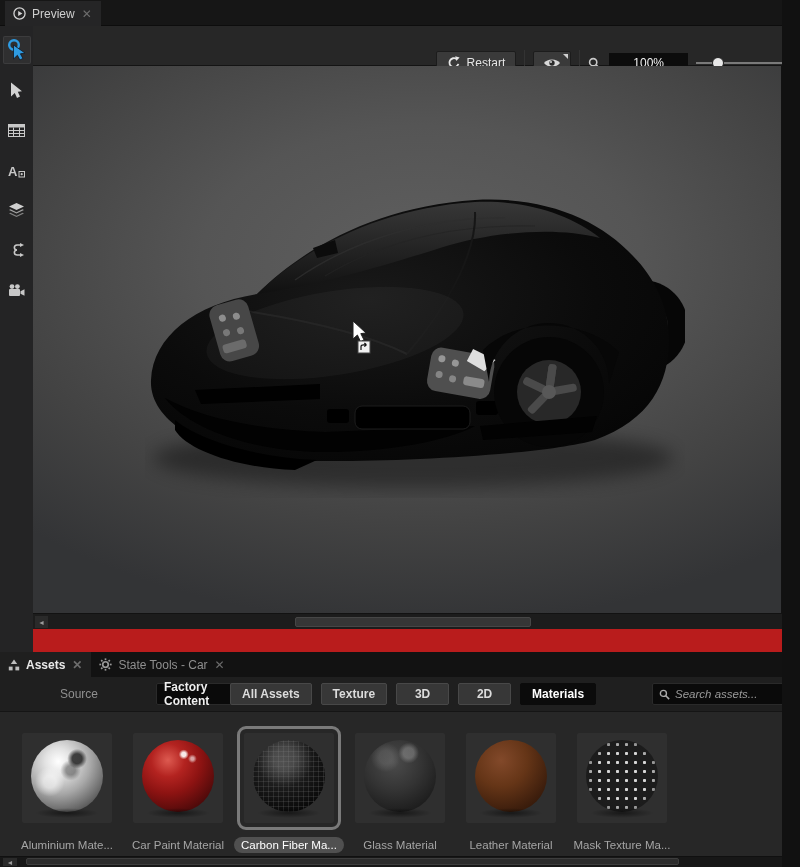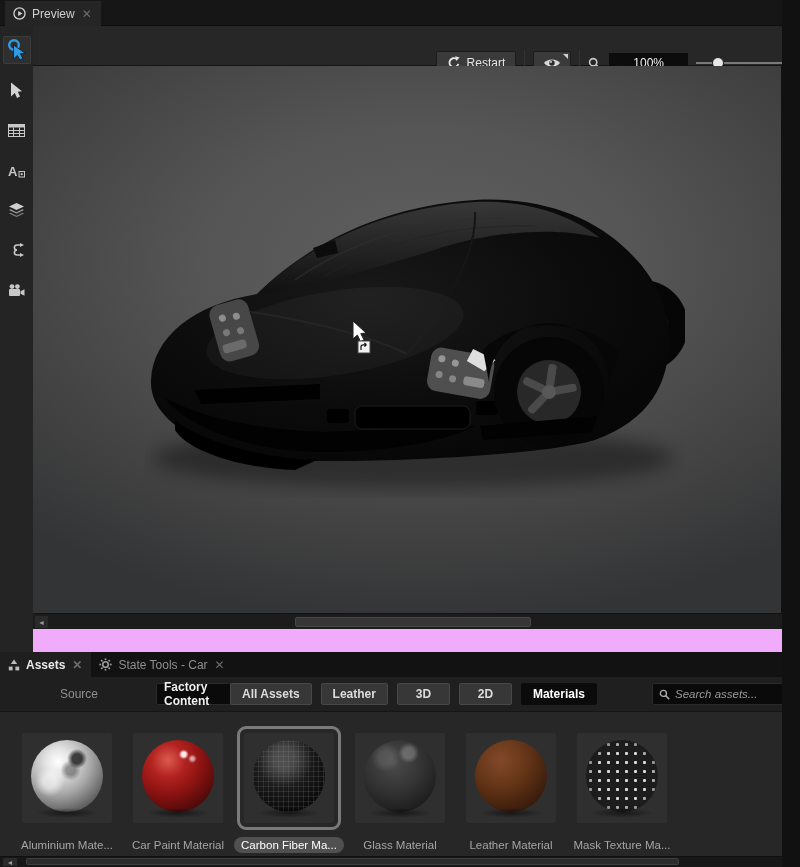--- a/index.html
+++ b/index.html
@@ -1,19 +1,19 @@
 <!DOCTYPE html>
 <html><head>
 <meta charset="utf-8">
 <style>
   * { margin:0; padding:0; box-sizing:border-box; }
   html,body { background:#111; }
   #app {
     position:relative; width:782px; height:867px; overflow:hidden;
-    background:#f0abfc; font-family:"Liberation Sans", sans-serif;
+    background:#b91c1c; font-family:"Liberation Sans", sans-serif;
     -webkit-font-smoothing:antialiased; user-select:none;
   }
   
   .top-tabbar { position:absolute; left:0; top:0; width:800px; height:26px; background:#161616; border-bottom:1px solid #0d0d0d; }
   .tab { display:inline-flex; align-items:center; gap:6px; height:25px; padding:0 8px; font-size:12px; color:#cfcfcf; background:#252526; cursor:default; }
   .tab .close { color:#6d6d6d; font-size:12px; line-height:1; padding:0 1px; }
   .top-tabbar .tab { margin-left:5px; margin-top:1px; }
   
   .toolbar { position:absolute; left:33px; top:26px; width:767px; height:40px; background:#272727; border-bottom:1px solid #141414; }
   .toolbar-right { position:absolute; right:8px; top:8px; display:flex; align-items:center; gap:8px;margin-top:16px; }
@@ -322,21 +322,21 @@
     </div>
 
     <div class="controls">
       <span class="src-label">Source</span>
       <div class="dropdown">
         <span>Factory Content</span>
         <span class="caret">▼</span>
       </div>
       <div class="filters">
           <button class="filter-btn"><span>All Assets</span></button>
-          <button class="filter-btn"><span>Leather</span></button>
+          <button class="filter-btn"><span>Texture</span></button>
           <button class="filter-btn"><span>3D</span></button>
           <button class="filter-btn"><span>2D</span></button>
           <button class="filter-btn active"><span>Materials</span></button>
         </div>
       <div class="searchbox">
         <svg width="11" height="11" viewBox="0 0 13 13">
             <circle cx="5.2" cy="5.2" r="3.6" fill="none" stroke="#ababab" stroke-width="1.6"></circle>
             <line x1="8" y1="8" x2="12" y2="12" stroke="#ababab" stroke-width="1.8"></line>
           </svg>
         <input type="text" placeholder="Search assets..." style="">

